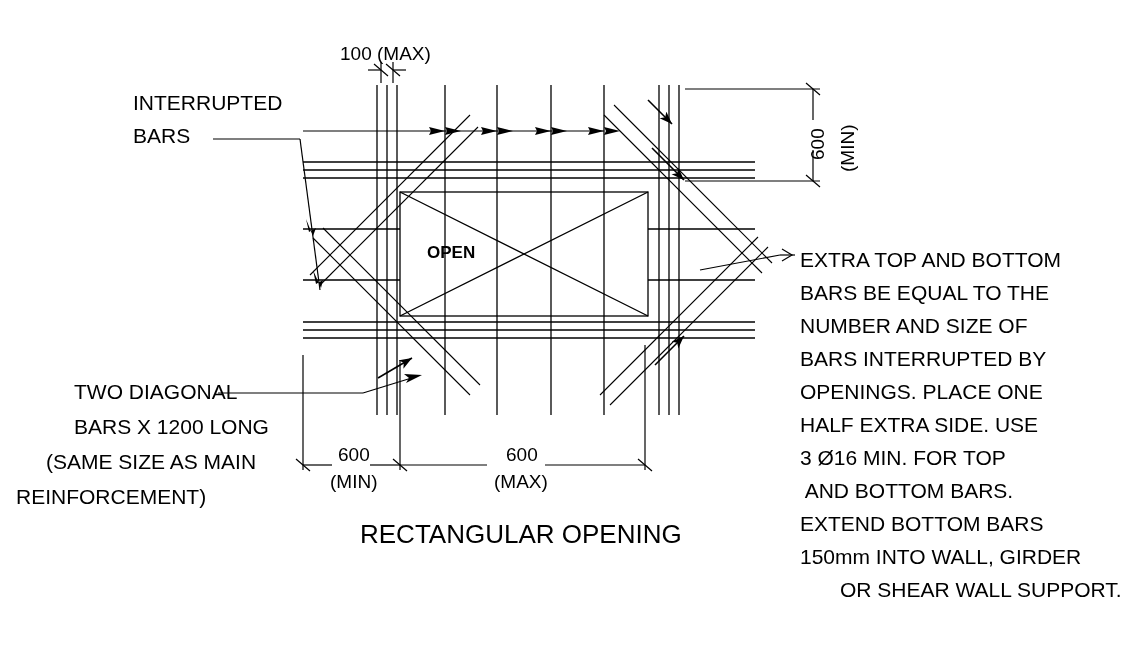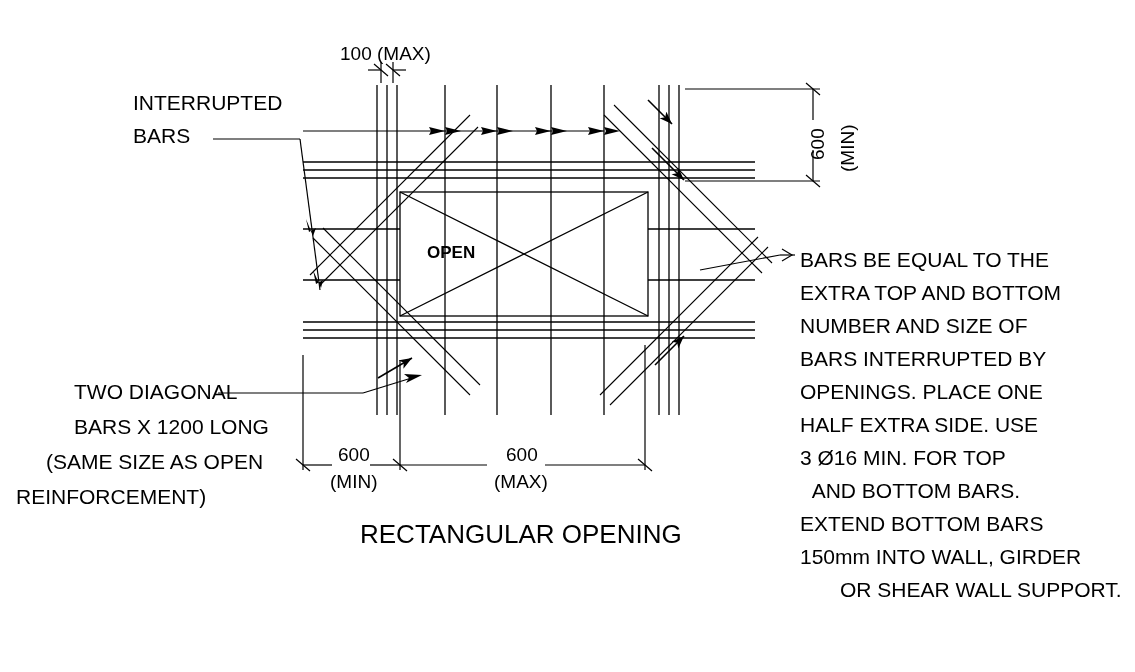--- a/index.html
+++ b/index.html
@@ -166,45 +166,45 @@
       <line x1="780" y1="255" x2="795" y2="255"></line>
       <path d="M782,249 L792,255 L782,261" fill="none"></path>
     </g>
   </svg>
 
   <div class="txt lbl" style="left:133px;top:88px;">INTERRUPTED</div>
   <div class="txt lbl" style="left:133px;top:121px;">BARS</div>
 
   <div class="txt lbl" style="left:30px;top:377px;margin-left:44px;">TWO DIAGONAL</div>
   <div class="txt lbl" style="left:74px;top:412px;">BARS X 1200 LONG</div>
-  <div class="txt lbl" style="left:46px;top:447px;">(SAME SIZE AS OPEN</div>
+  <div class="txt lbl" style="left:46px;top:447px;">(SAME SIZE AS MAIN</div>
   <div class="txt lbl" style="left:16px;top:482px;">REINFORCEMENT)</div>
 
   <div class="txt dim" style="left:340px;top:42px;">100 (MAX)</div>
 
   <div class="txt openlbl" style="left:427px;top:243px;">OPEN</div>
 
   <div class="txt dim vert" style="left:806px;top:160px;transform:rotate(-90deg);">600</div>
   <div class="txt dim vert" style="left:836px;top:172px;transform:rotate(-90deg);">(MIN)</div>
 
   <div class="txt dim" style="left:338px;top:443px;">600</div>
   <div class="txt dim" style="left:330px;top:470px;">(MIN)</div>
 
   <div class="txt dim" style="left:506px;top:443px;">600</div>
   <div class="txt dim" style="left:494px;top:470px;">(MAX)</div>
 
   <div class="txt title" style="left:360px;top:519px;">RECTANGULAR OPENING</div>
 
   <div id="note-block" style="position:absolute;left:800px;top:243px;width:330px;">
+      <div class="note" style="white-space: pre;">EXTRA TOP AND BOTTOM</div>
       <div class="note" style="white-space: pre;">BARS BE EQUAL TO THE</div>
-      <div class="note" style="white-space: pre;">EXTRA TOP AND BOTTOM</div>
       <div class="note" style="white-space: pre;">NUMBER AND SIZE OF</div>
       <div class="note" style="white-space: pre;">BARS INTERRUPTED BY</div>
       <div class="note" style="white-space: pre;">OPENINGS. PLACE ONE</div>
       <div class="note" style="white-space: pre;">HALF EXTRA SIDE. USE</div>
       <div class="note" style="white-space: pre;">3 Ø16 MIN. FOR TOP</div>
-      <div class="note" style="white-space: pre; margin-left: 7px;"> AND BOTTOM BARS.</div>
+      <div class="note" style="white-space: pre;"> AND BOTTOM BARS.</div>
       <div class="note" style="white-space: pre;">EXTEND BOTTOM BARS</div>
       <div class="note" style="white-space: pre;">150mm INTO WALL, GIRDER</div>
       <div class="note" style="white-space: pre; margin-left: 40px;">OR SHEAR WALL SUPPORT.</div>
     </div>
 
 </div>
 
 </body></html>

